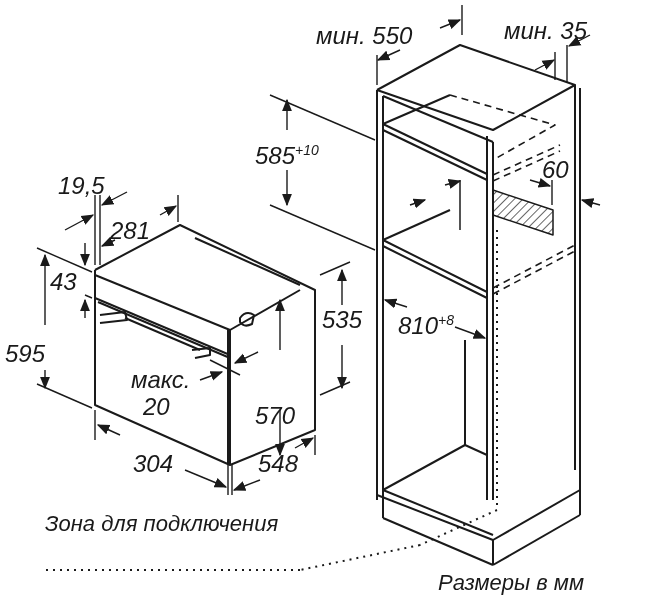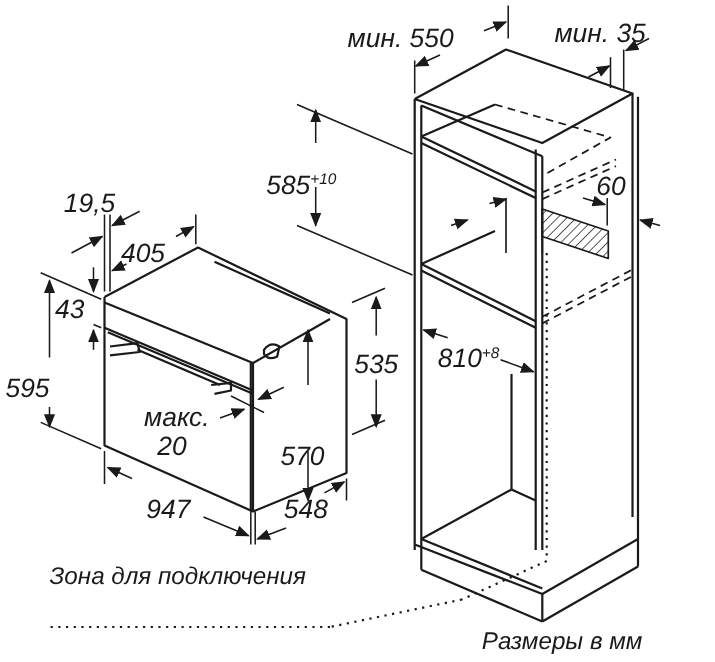--- a/index.html
+++ b/index.html
@@ -159,36 +159,36 @@
       <line x1="185" y1="470" x2="226" y2="487" marker-end="url(#ar)"></line>
       <line x1="260" y1="480" x2="234" y2="490" marker-end="url(#ar)"></line>
       <line x1="295" y1="448" x2="313" y2="438" marker-end="url(#ar)"></line>
     </g>
   </g>
 </svg>
 
 <div class="lbl big" style="left:316px;top:24px;">мин. 550</div>
 <div class="lbl big" style="left:488px;top:19px;margin-left:16px;">мин. 35</div>
 
-<div class="lbl big" style="left:242px;top:143px;margin-top:12px;"><span>585</span><sup>+10</sup></div>
+<div class="lbl big" style="left:255px;top:143px;"><span>585</span><sup>+10</sup></div>
 
 <div class="lbl big" style="left:542px;top:158px;">60</div>
 
 <div class="lbl big" style="left:398px;top:313px;"><span>810</span><sup>+8</sup></div>
 
 <div class="lbl big" style="left:58px;top:174px;">19,5</div>
-<div class="lbl big" style="left:110px;top:219px;">405</div>
+<div class="lbl big" style="left:110px;top:219px;">281</div>
 <div class="lbl big" style="left:50px;top:270px;">43</div>
 <div class="lbl big" style="left:5px;top:342px;">595</div>
 
 <div class="lbl big" style="left:131px;top:368px;">макс.</div>
 <div class="lbl big" style="left:143px;top:395px;">20</div>
 
 <div class="lbl big" style="left:255px;top:376px;margin-top:28px;">570</div>
-<div class="lbl big" style="left:322px;top:320px;">535</div>
+<div class="lbl big" style="left:322px;top:308px;">535</div>
 
-<div class="lbl big" style="left:133px;top:452px;">947</div>
+<div class="lbl big" style="left:133px;top:452px;">304</div>
 <div class="lbl big" style="left:258px;top:452px;text-align:center;">548</div>
 
 <div class="lbl mid" style="left:45px;top:513px;">Зона для подключения</div>
 
 <div class="lbl mid" style="left:438px;top:572px;">Размеры в мм</div>
 </div>
 
 </body></html>

